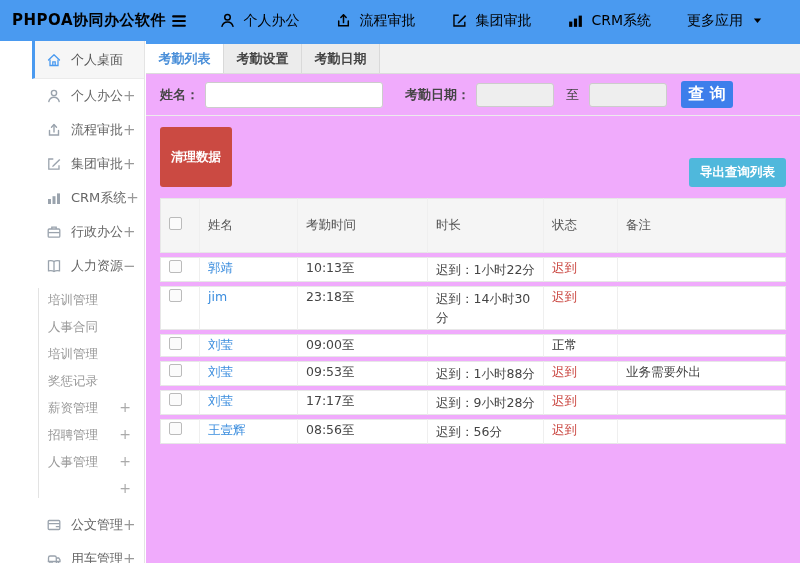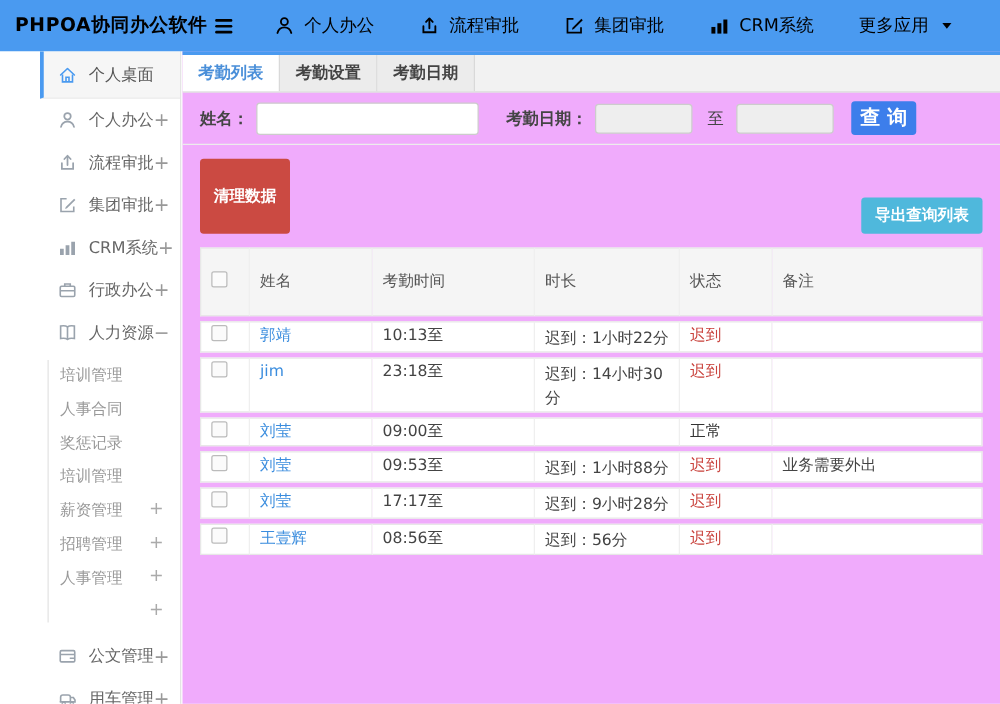--- a/index.html
+++ b/index.html
@@ -217,24 +217,24 @@
       <span class="exp">−</span>
     </div>
     <div class="side-sub">
       <div class="sub-item">
         <span>培训管理</span>
       </div>
       <div class="sub-item">
         <span>人事合同</span>
       </div>
       <div class="sub-item">
+        <span>培训管理</span>
+      </div>
+      <div class="sub-item">
         <span>奖惩记录</span>
-      </div>
-      <div class="sub-item">
-        <span>培训管理</span>
       </div>
       <div class="sub-item">
         <span>薪资管理</span>
         <span class="exp">+</span>
       </div>
       <div class="sub-item">
         <span>招聘管理</span>
         <span class="exp">+</span>
       </div>
       <div class="sub-item">

